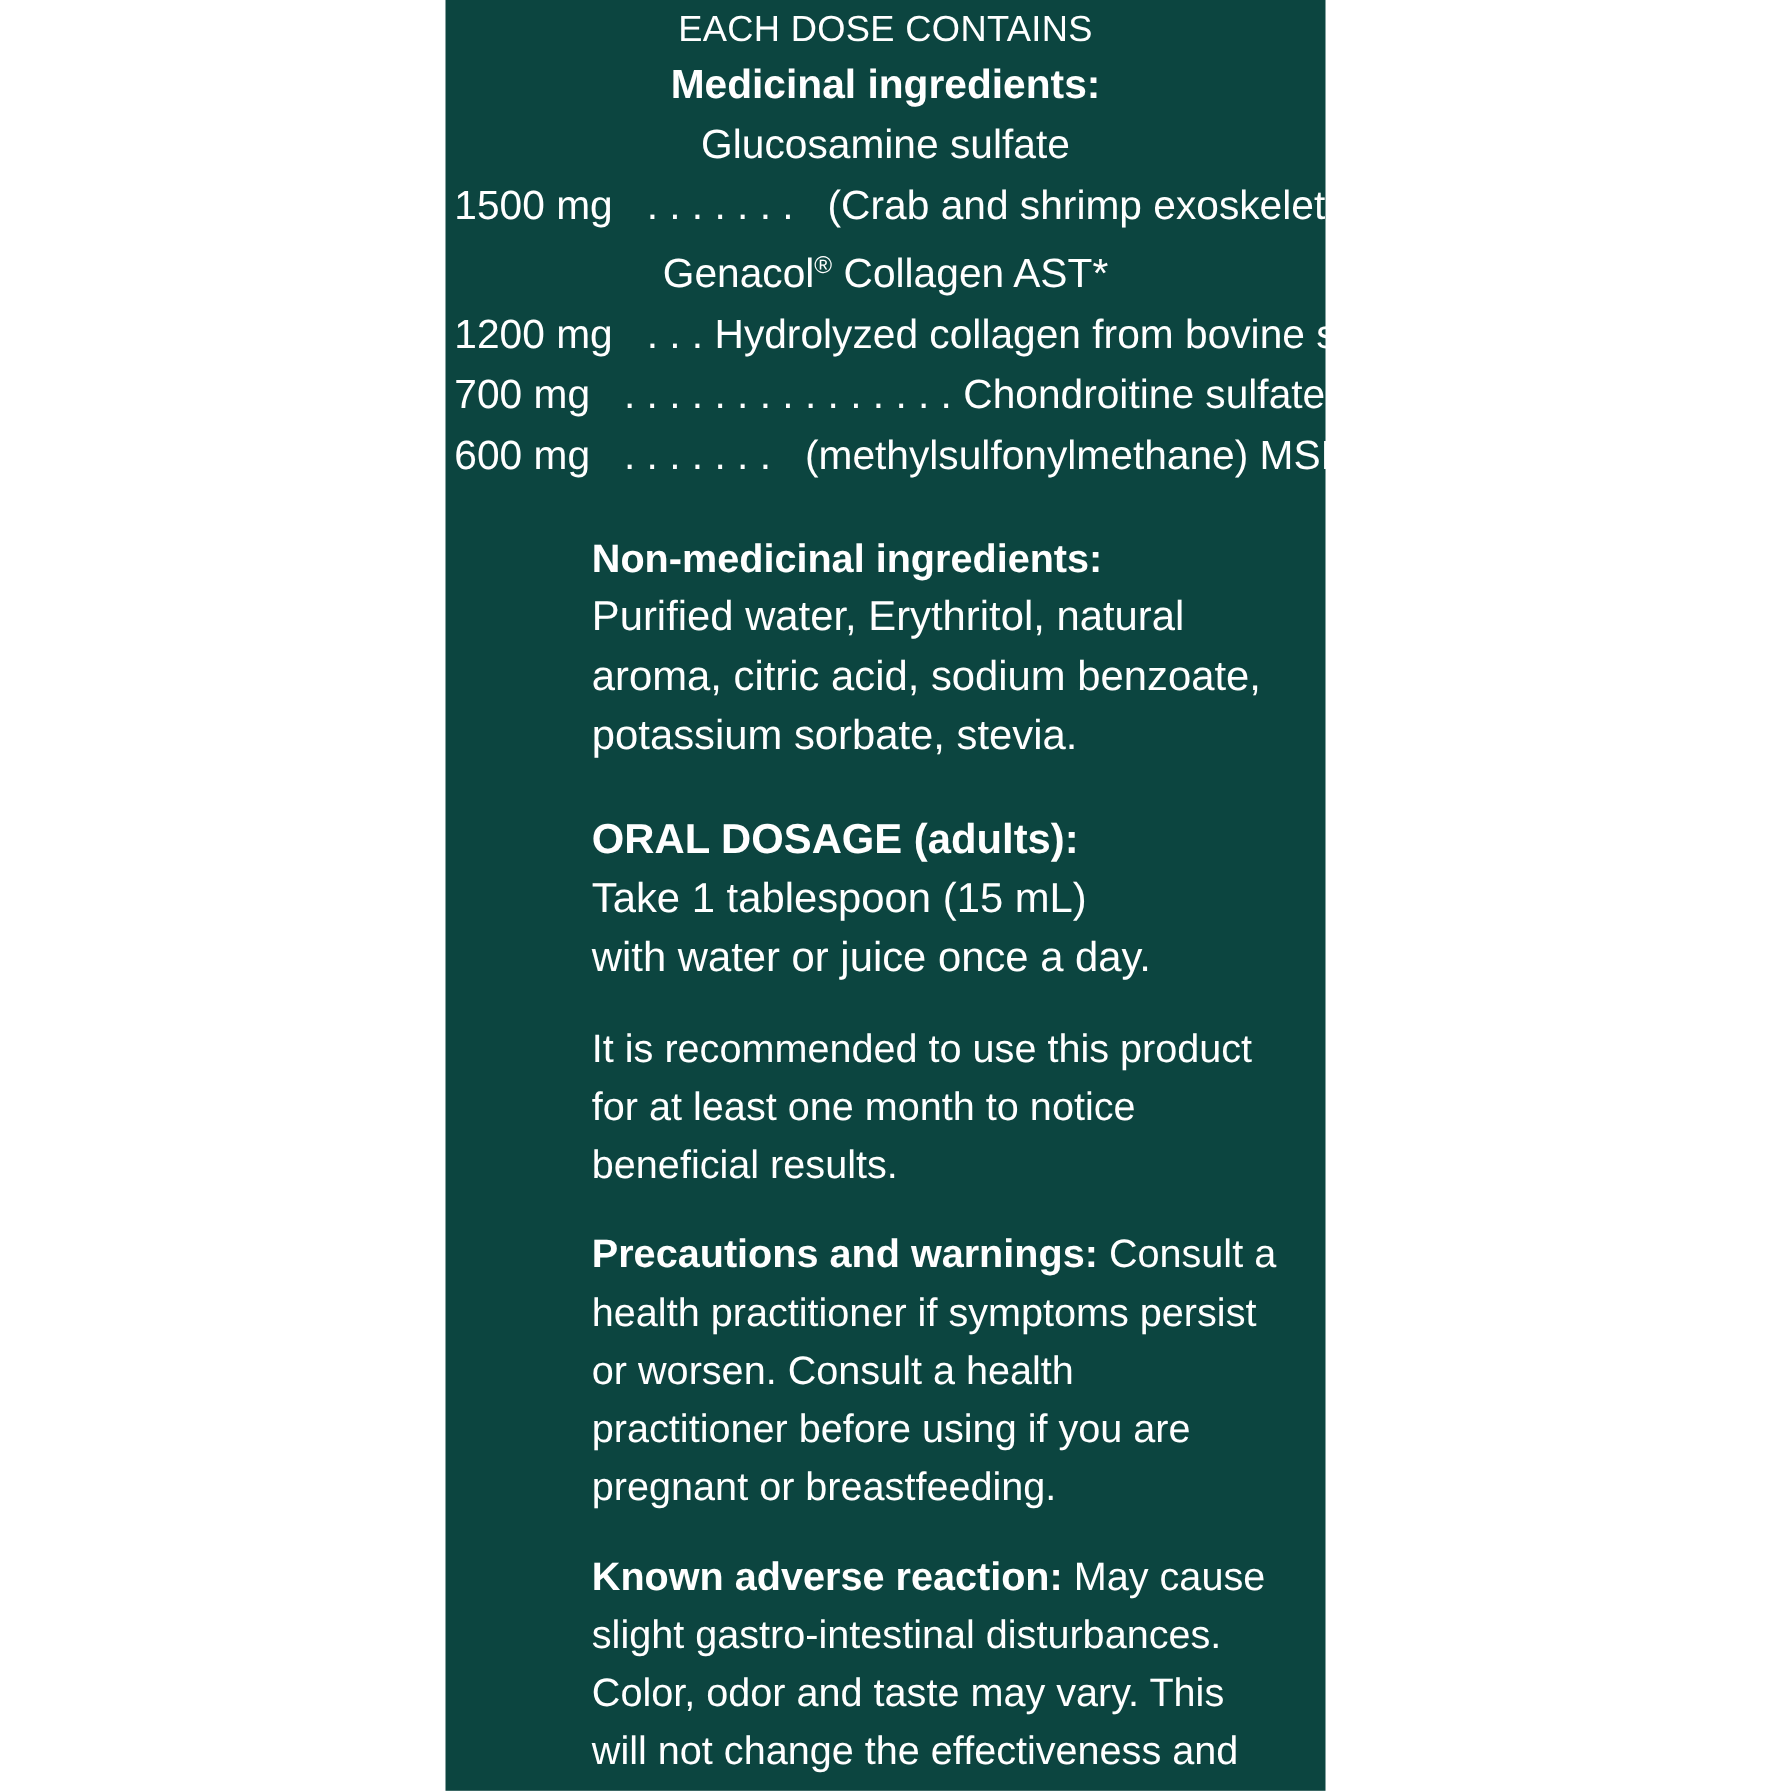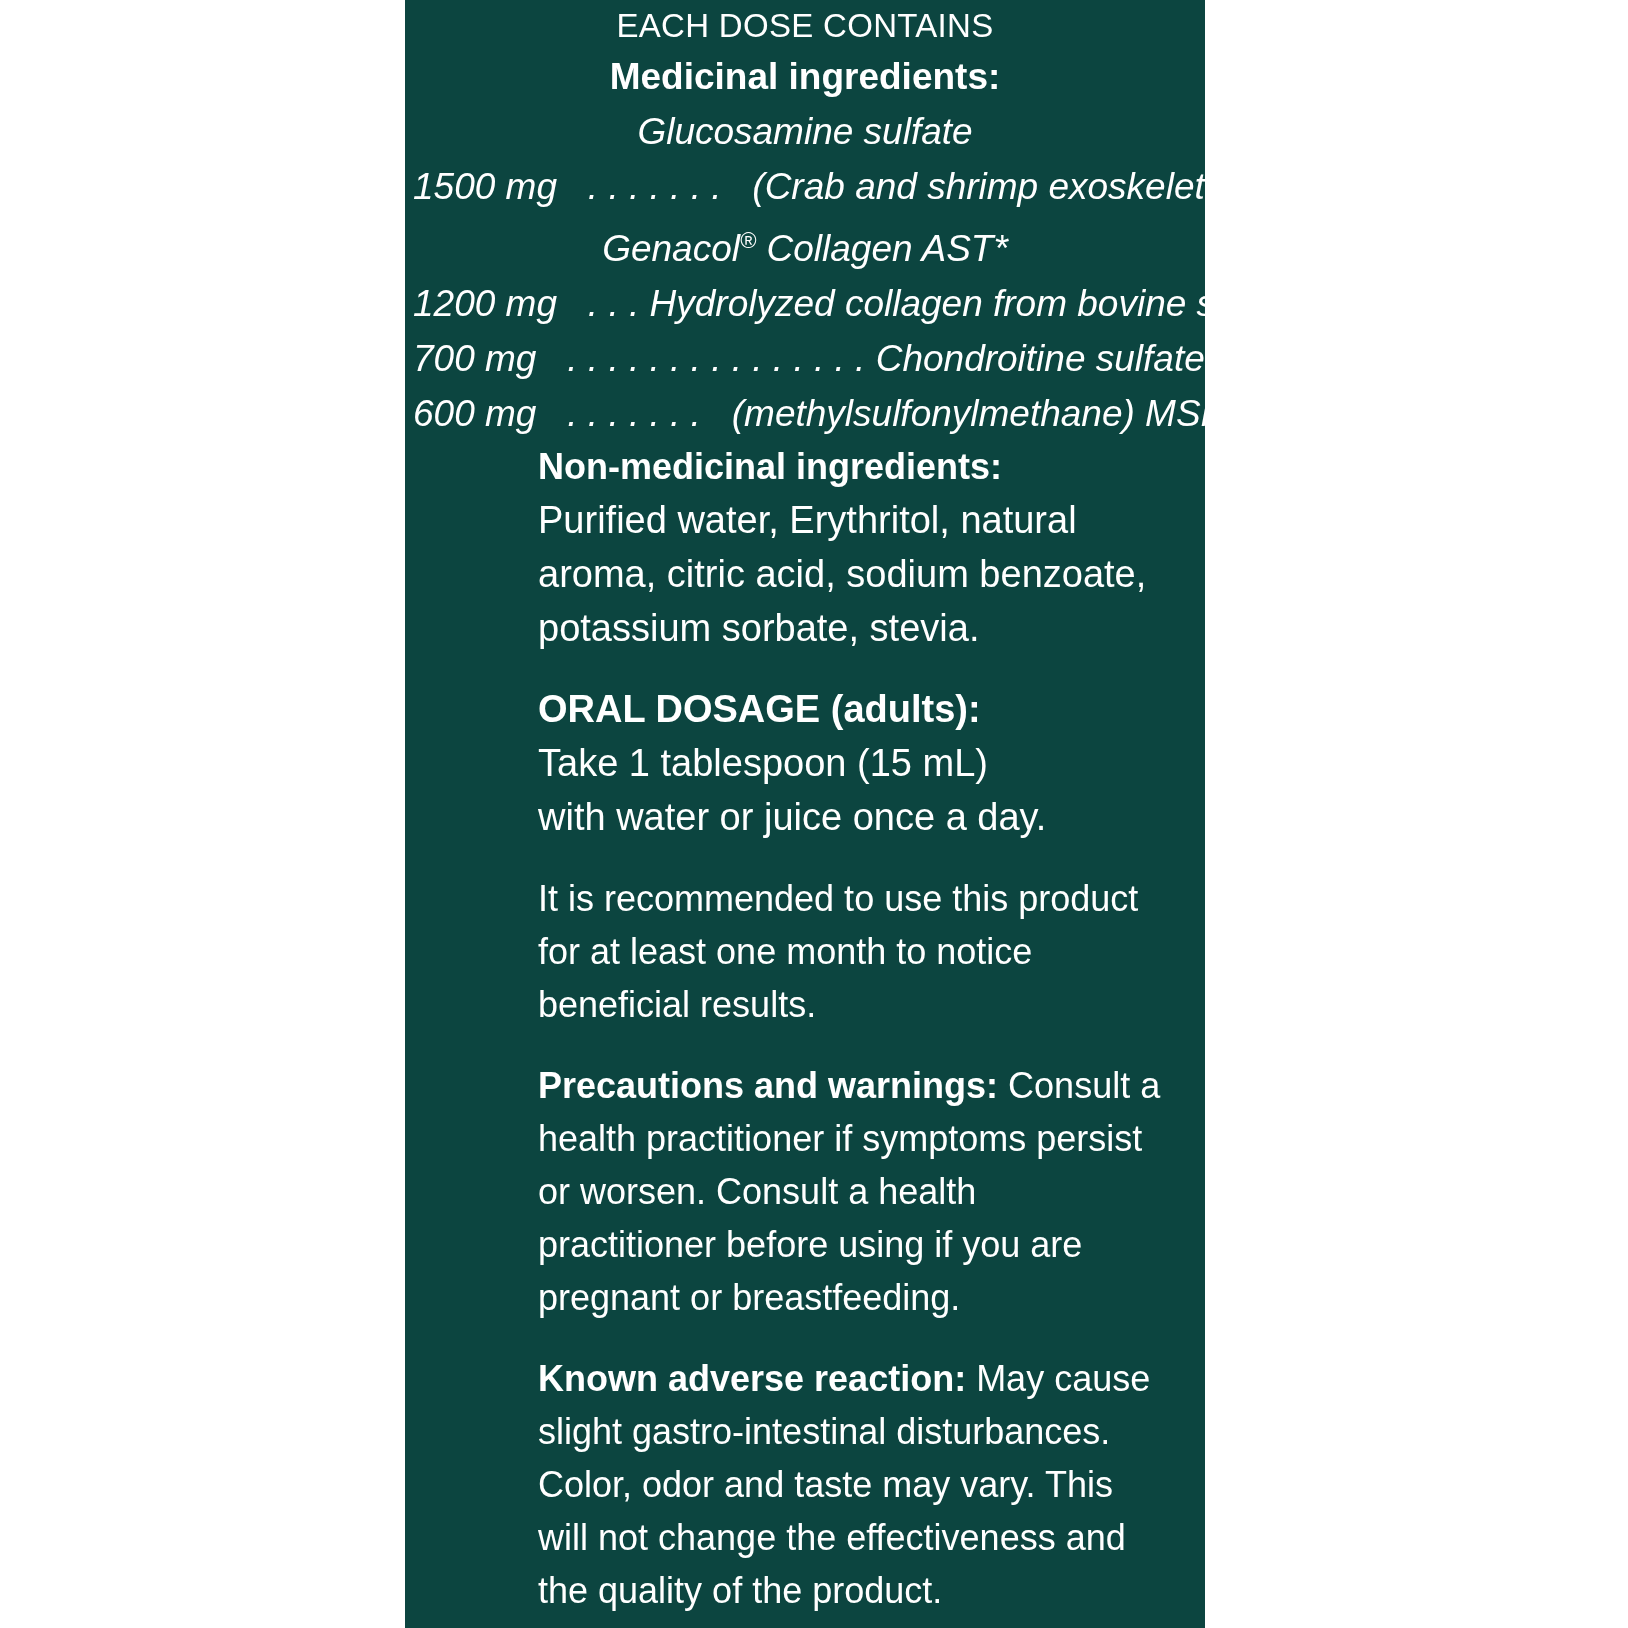--- a/index.html
+++ b/index.html
@@ -55,37 +55,37 @@
   }
   .dose-sub {
     font-size: 37px;
     font-weight: bold;
     line-height: 54px;
   }
   .dose-line {
     font-size: 37px;
     line-height: 55px;
     white-space: nowrap;
-    font-style: italic;
   }
   .dose-line.tight { line-height: 54px; }
   .sup { font-size: 22px; vertical-align: super; }
 
   
   .body-wrap {
     position: absolute;
     left: 133px;
     top: 440px;
     width: 625px;
   }
   .sec { margin-bottom: 28px; }
   .sec-title {
     font-weight: bold;
     font-size: 36px;
     line-height: 53px;
+    margin-top: 41px;
   }
   .sec-title.big {
     font-size: 38px;
   }
   .sec-text {
     font-size: 36px;
     line-height: 53px;
   }
   .sec-text.lg {
     font-size: 38px;

